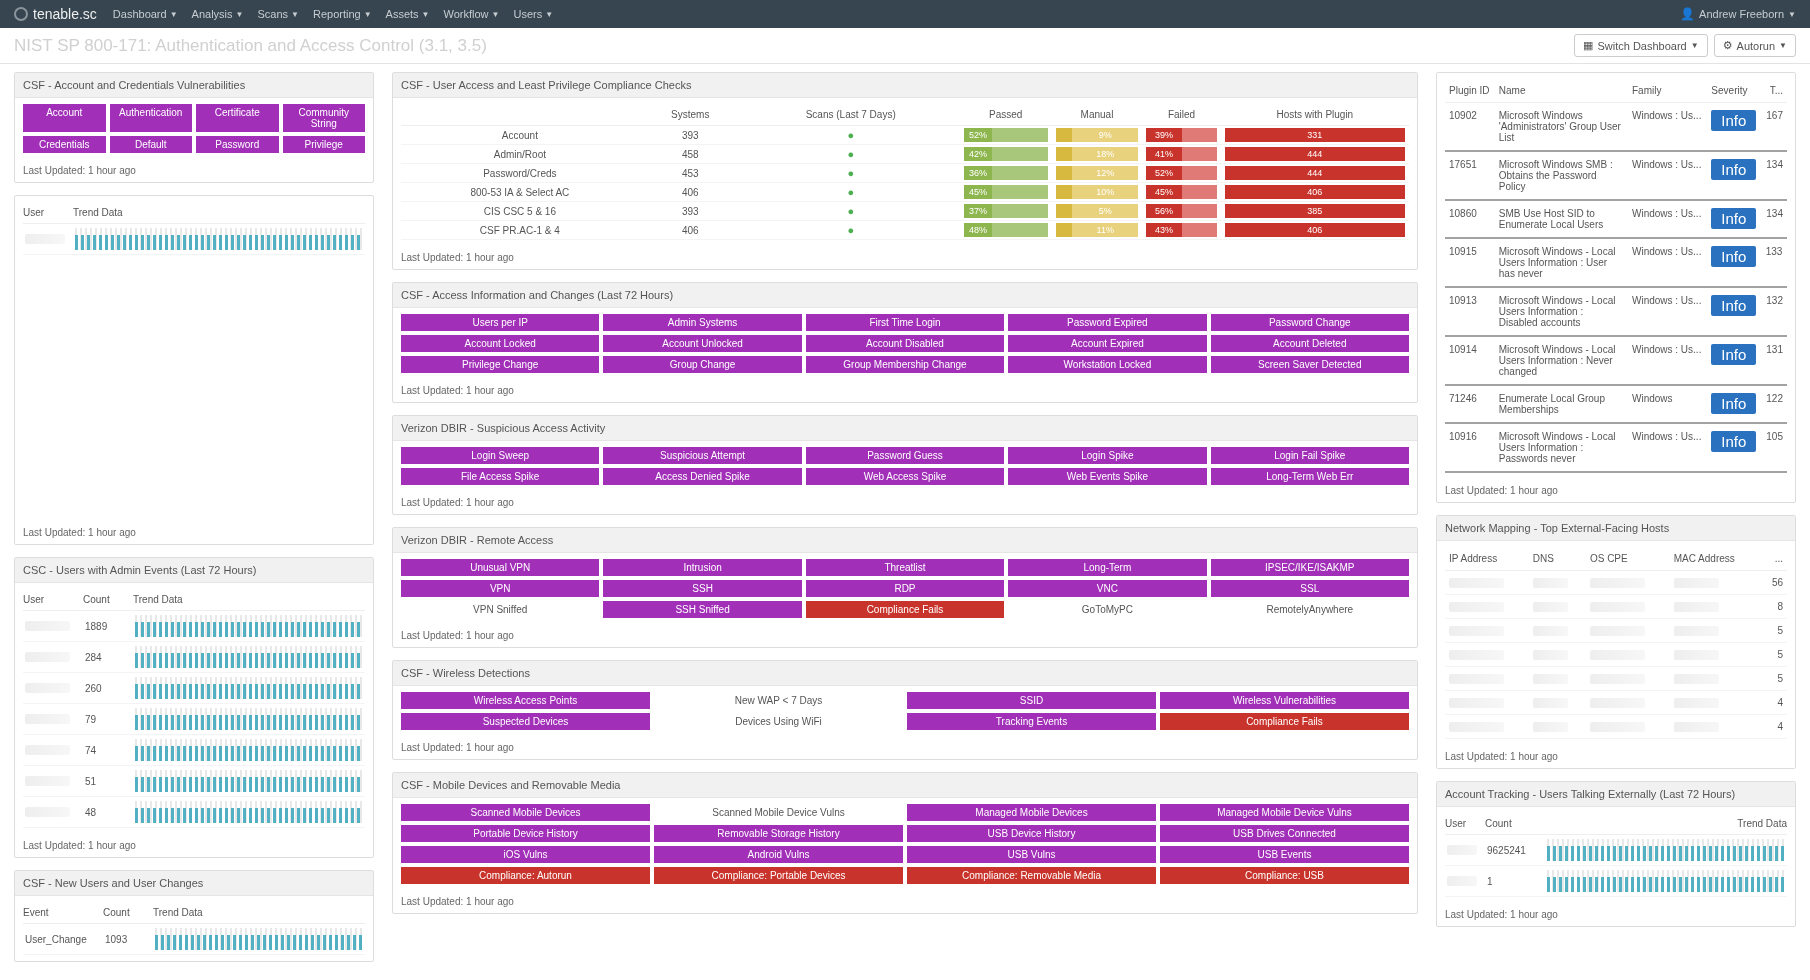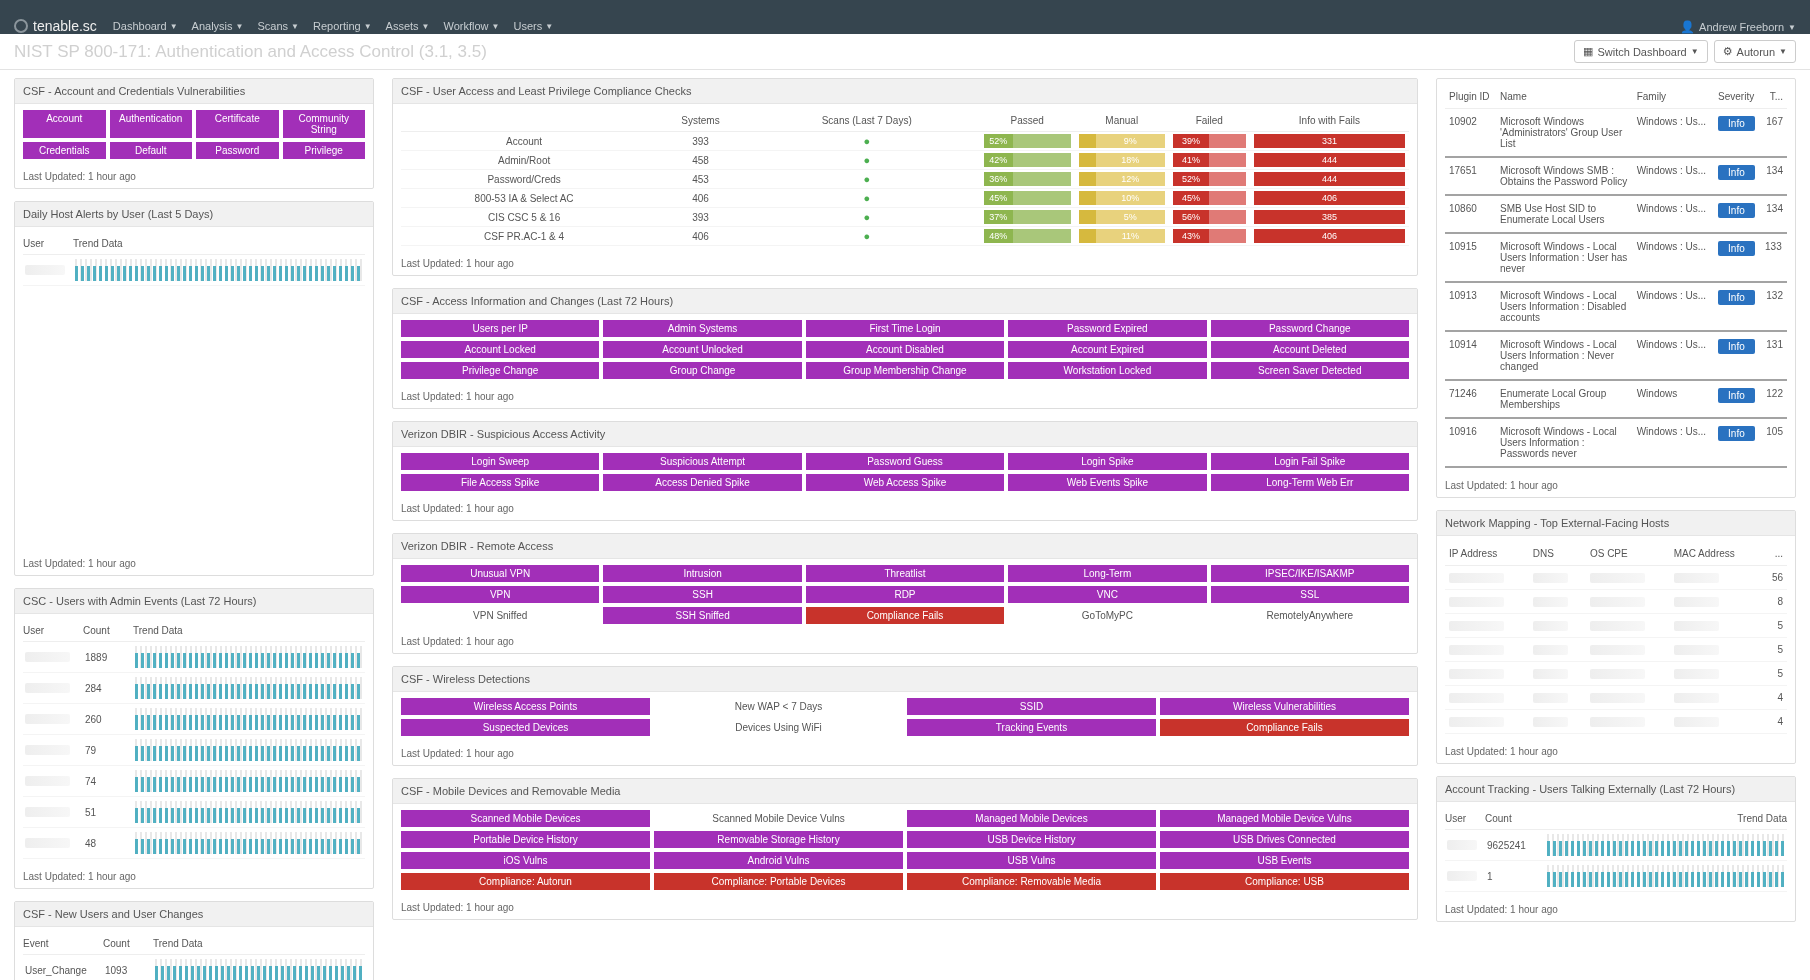--- a/index.html
+++ b/index.html
@@ -1,18 +1,18 @@
 <!DOCTYPE html>
 <html><head>
 <meta charset="utf-8">
 <style>
 * { margin:0; padding:0; box-sizing:border-box; font-family: -apple-system, BlinkMacSystemFont, "Segoe UI", Helvetica, Arial, sans-serif; }
 body { background:#fff; font-size:11px; color:#555; }
 
-.topnav { background:#36454f; color:#c7cdd1; height:34px; display:flex; align-items:flex-end; padding:0 14px; justify-content:space-between; }
+.topnav { background:#36454f; color:#c7cdd1; height:28px; display:flex; align-items:center; padding:0 14px; justify-content:space-between; }
 .brand { display:flex; align-items:center; gap:5px; font-size:14px; color:#eee; margin-right:16px; }
 .brand-circle { width:14px; height:14px; border:2px solid #8b959c; border-radius:50%; display:inline-block; }
 .navlinks { display:flex; gap:14px; }
 .navlinks .nav-item { color:#c7cdd1; cursor:pointer; font-size:11px; display:flex; align-items:center; gap:3px; }
 .nav-caret { font-size:8px; }
 .user-menu { display:flex; align-items:center; gap:4px; color:#c7cdd1; cursor:pointer; font-size:11px; }
 .user-icon { font-size:12px; }
 
 .titlebar { height:36px; display:flex; align-items:center; justify-content:space-between; padding:0 14px; border-bottom:1px solid #e3e3e3; }
 .pagetitle { font-size:17px; color:#d0d0d0; font-weight:400; }
@@ -42,21 +42,21 @@
 .bar.green-d { background:#8eb64f; }
 .bar.yellow-l { background:#e8d27d; }
 .bar.yellow-d { background:#d6b93e; }
 .bar.red-l { background:#e07a76; }
 .bar.red-d { background:#c8332b; }
 .check { color:#4caf50; font-size:11px; }
 
 .info-table { width:100%; border-collapse:collapse; font-size:10px; }
 .info-table th { text-align:left; font-weight:400; color:#555; padding:6px 4px; border-bottom:1px solid #eee; }
 .info-table td { padding:7px 4px; border-bottom:2px solid #a3a3a3; vertical-align:top; }
-.info-btn { background:#2a72c0; color:#fff; padding:2px 10px; border-radius:2px; font-size:10px; display:inline-block; cursor:pointer; }
+.info-btn { background:#2a72c0; color:#fff; padding:2px 10px; border-radius:2px; font-size:15px; display:inline-block; cursor:pointer; }
 
 .trend-table { width:100%; border-collapse:collapse; font-size:10px; }
 .trend-table th { text-align:left; font-weight:400; color:#555; padding:5px 0; border-bottom:1px solid #eee; }
 .trend-table td { padding:4px 2px; border-bottom:1px solid #f4f4f4; vertical-align:middle; }
 .spark { height:22px; background:repeating-linear-gradient(90deg,#e8e8e8 0 2px,transparent 2px 5px); position:relative; }
 .spark::after { content:""; position:absolute; left:0; right:0; bottom:0; height:70%;
   background:repeating-linear-gradient(90deg,#3fa9bd 0 3px,transparent 3px 6px); opacity:0.9; }
 .redacted { background:linear-gradient(90deg,#eee,#f7f7f7); height:10px; border-radius:2px; }
 
 .net-table { width:100%; border-collapse:collapse; font-size:10px; }
@@ -142,21 +142,20 @@
             <div class="pill purple">Credentials</div>
             <div class="pill purple">Default</div>
             <div class="pill purple">Password</div>
             <div class="pill purple">Privilege</div>
           </div>
       </div>
       <div class="updated">Last Updated: 1 hour ago</div>
     </div>
 
     <div class="panel">
-      <div class="panel-hd">Daily Host Alerts by User (Last 5 Days)</div>
       <div class="panel-bd">
         <table class="trend-table">
           <thead>
               <tr>
             <th style="width:50px">User</th>
             <th>Trend Data</th>
           </tr>
             </thead>
           <tbody>
               <tr>
@@ -288,21 +287,21 @@
       <div class="panel-bd">
         <table class="matrix-table">
           <thead>
               <tr id="checks-head">
                 <th></th>
                 <th>Systems</th>
                 <th>Scans (Last 7 Days)</th>
                 <th>Passed</th>
                 <th>Manual</th>
                 <th>Failed</th>
-                <th>Info with Fails</th>
+                <th>Hosts with Plugin</th>
               </tr>
             </thead>
           <tbody id="checks-body">
               <tr>
                 <td>Account</td>
                 <td>393</td>
     <td><span class="check">●</span></td>
     <td class="bar-cell">
                   <div style="display:flex">
                     <div class="bar green-d" style="flex:0 0 34%">52%</div>

